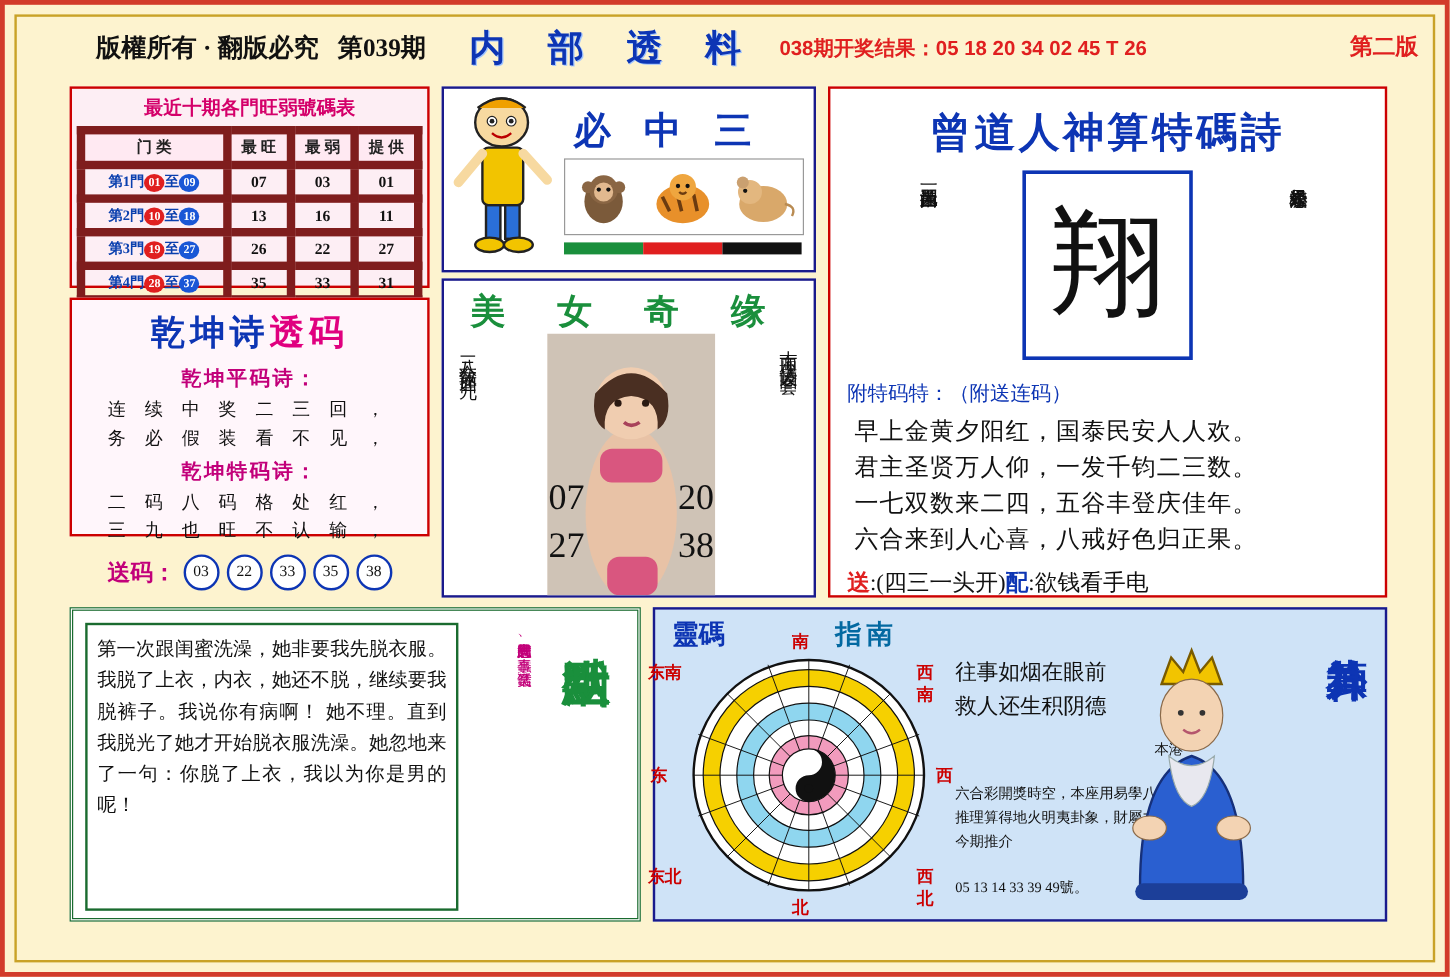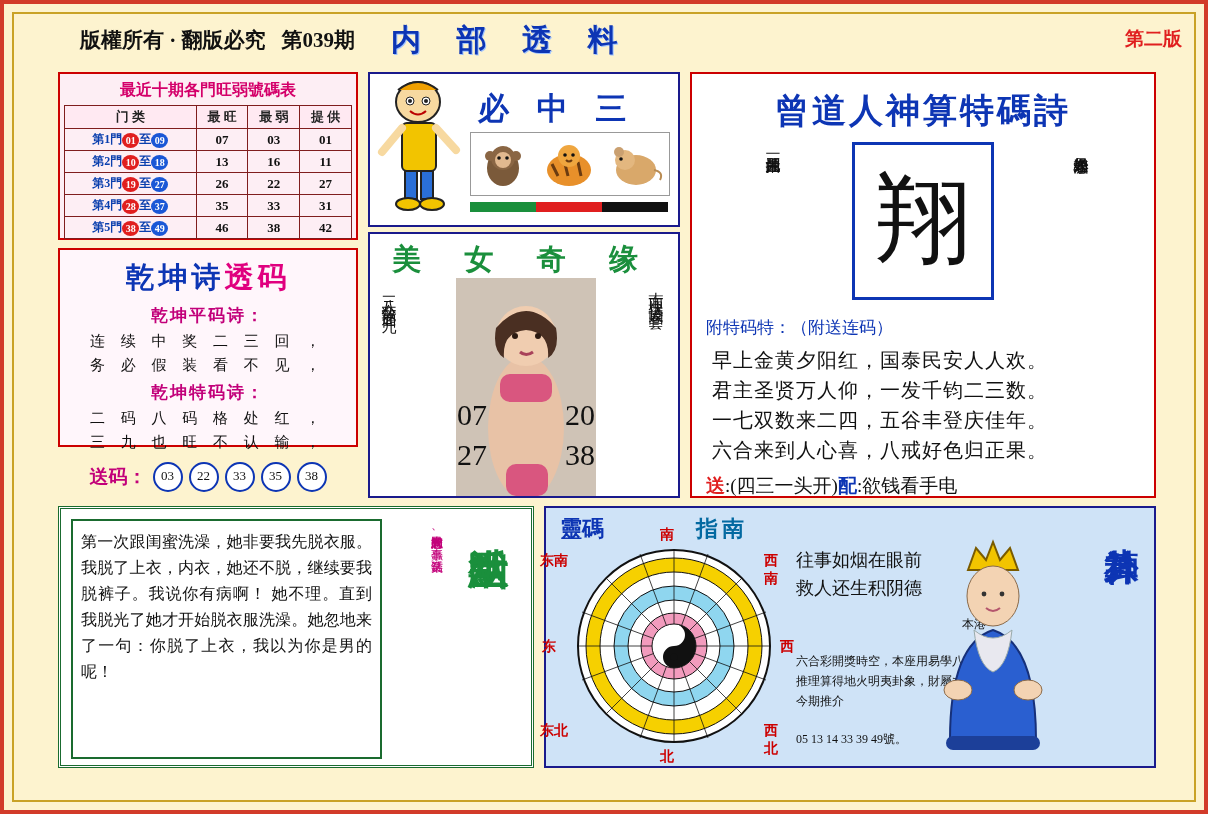--- a/index.html
+++ b/index.html
@@ -50,21 +50,21 @@
   
   .panel{position:absolute;box-sizing:border-box;background:#fff;}
   
   .p-table{left:54px;top:68px;width:300px;height:168px;border:2px solid #c00;background:#fdeef4;padding:4px;}
   .p-table .cap{
     text-align:center;font-family:"Liberation Serif",serif;font-weight:bold;
     font-size:16px;color:#d4006a;margin:2px 0 4px;
   }
   table.tbl{width:100%;border-collapse:collapse;font-size:13px;}
   table.tbl th,table.tbl td{
-    border:1px solid #7f1d1d;padding:2px 0;text-align:center;
+    border:7px solid #7f1d1d;padding:2px 0;text-align:center;
     font-family:"Liberation Serif",serif;font-weight:bold;color:#111;
   }
   table.tbl th{background:#ffe9f2;color:#222;font-size:13px;}
   table.tbl td.menlei{color:#0a3fae;font-size:12px;white-space:nowrap;}
   .redball{
     display:inline-block;min-width:15px;height:15px;line-height:15px;border-radius:50%;
     background:#e01f1f;color:#fff;font-size:10px;padding:0 1px;vertical-align:middle;
   }
   .blueball{
     display:inline-block;min-width:15px;height:15px;line-height:15px;border-radius:50%;
@@ -205,20 +205,21 @@
 </head>
 <body>
 
 <div class="page">
   <div class="inner-frame"></div>
 
   <div class="header">
     <span class="hdr-left">版權所有 · 翻版必究</span>
     <span class="hdr-issue">第039期</span>
     <span class="hdr-title">内 部 透 料</span>
+    <span class="hdr-result">038期开奖结果：05 18 20 34 02 45 T 26</span>
     <span class="hdr-edition">第二版</span>
   </div>
 
   <div class="panel p-table">
     <div class="cap">最近十期各門旺弱號碼表</div>
     <table class="tbl">
       <thead>
         <tr>
           <th>门 类</th>
           <th>最 旺</th>

